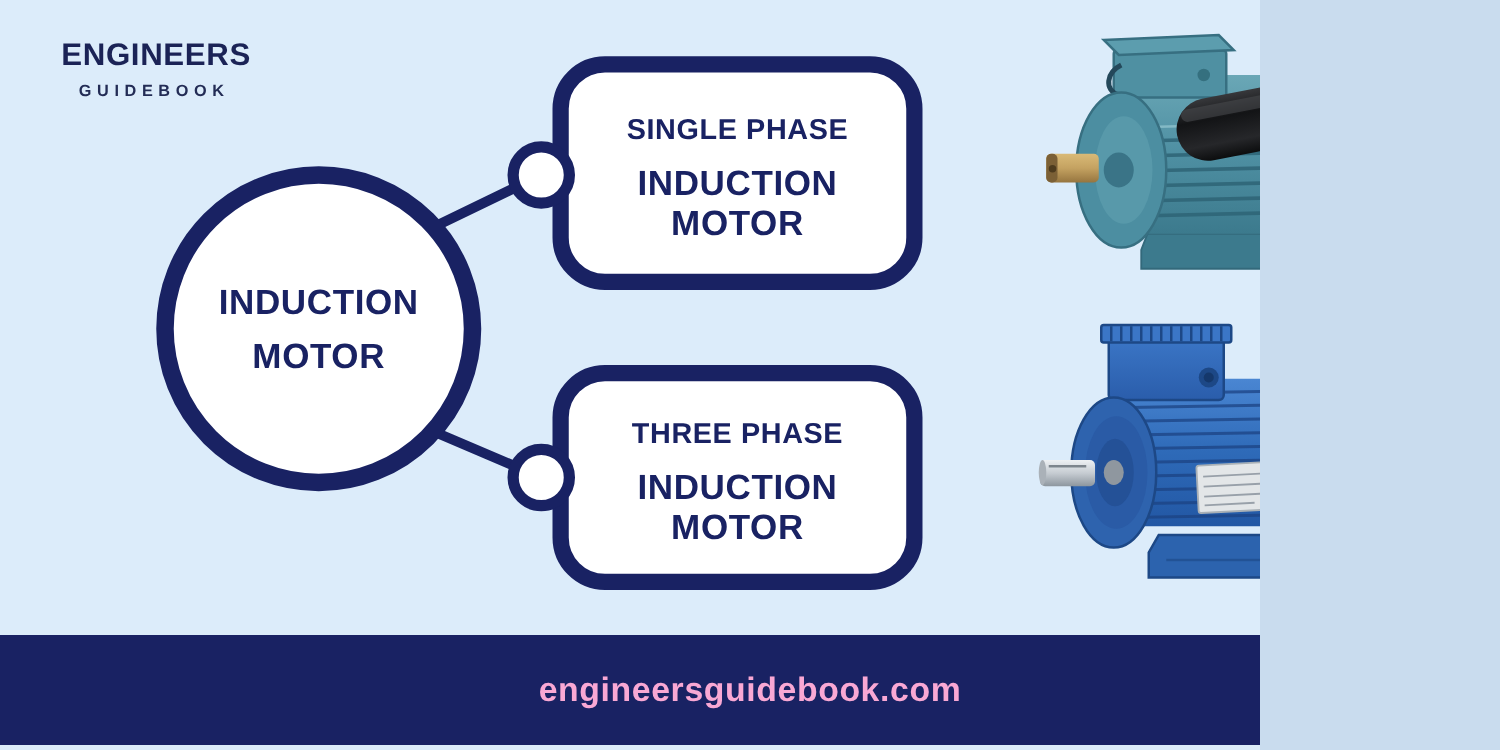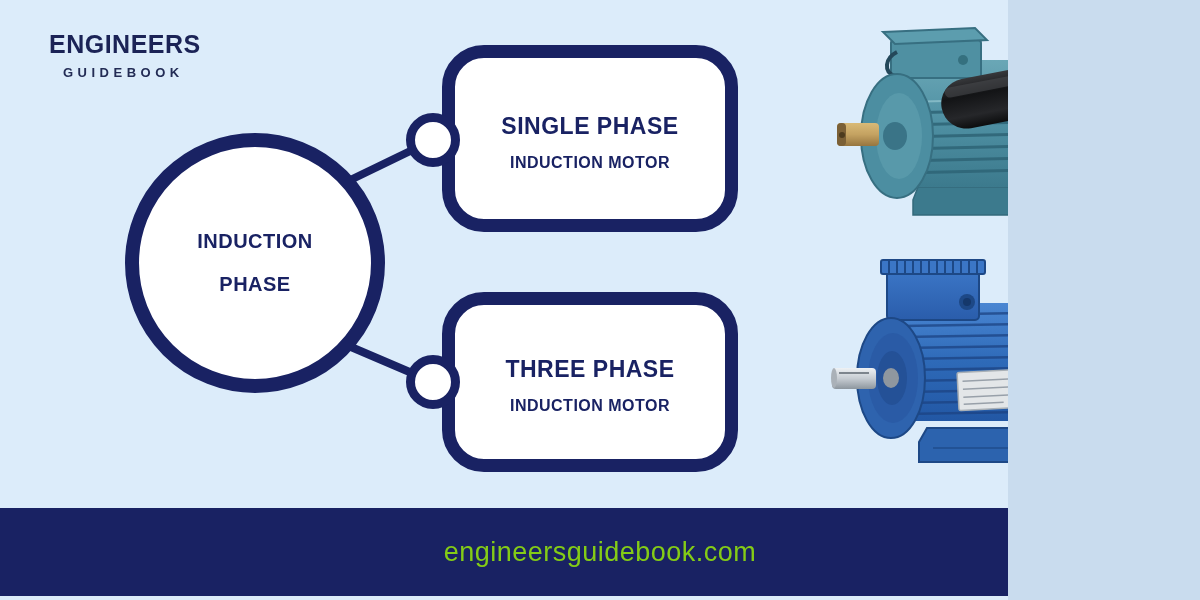--- a/index.html
+++ b/index.html
@@ -32,21 +32,21 @@
   .root-node {
     position: absolute; left: 125px; top: 133px;
     width: 260px; height: 260px;
     background: #ffffff;
     border: 14px solid #192263;
     border-radius: 50%;
     display: flex; flex-direction: column; align-items: center; justify-content: center;
     text-align: center;
   }
   .root-line {
-    font-size: 20px; font-weight: 700; letter-spacing: 0.5px;
+    font-size: 28px; font-weight: 700; letter-spacing: 0.5px;
     line-height: 43px; color: #192263;
   }
 
   
   .branch-dot {
     position: absolute;
     width: 54px; height: 54px;
     background: #ffffff;
     border: 9px solid #192263;
     border-radius: 50%;
@@ -63,58 +63,58 @@
     display: flex; flex-direction: column; align-items: center; justify-content: center;
     text-align: center;
   }
   .box-1 { top: 45px; height: 187px; }
   .box-2 { top: 292px; height: 180px; }
   .branch-title {
     font-size: 23px; font-weight: 700; letter-spacing: 0.5px;
     color: #192263; line-height: 40px;
   }
   .branch-subtitle {
-    font-size: 16px; font-weight: 700; letter-spacing: 0.5px;
+    font-size: 28px; font-weight: 700; letter-spacing: 0.5px;
     color: #192263; margin-top: 8px;
   }
 
   
   .motor { position: absolute; width: 300px; height: 220px; }
   .motor-1 { left: 815px; top: 10px; }
   .motor-2 { left: 815px; top: 252px; }
 
   
   .footer {
     position: absolute; left: 0; top: 508px;
     width: 1200px; height: 88px;
     background: #192263;
     display: flex; align-items: center; justify-content: center;
   }
   .footer-text {
-    color: #84cc16; font-size: 27px; font-weight: 400; letter-spacing: 0.5px;
+    color: #f9a8d4; font-size: 27px; font-weight: 700; letter-spacing: 0.5px;
   }
 </style>
 </head>
 <body>
 
 <div class="canvas">
 
   <div class="brand">
     <div class="brand-name">ENGINEERS</div>
     <div class="brand-tagline">GUIDEBOOK</div>
   </div>
 
   <svg class="connectors" viewBox="0 0 1200 600" aria-hidden="true">
     <line x1="340" y1="185" x2="433" y2="140" stroke="#192263" stroke-width="8" stroke-linecap="round"></line>
     <line x1="344" y1="344" x2="433" y2="382" stroke="#192263" stroke-width="8" stroke-linecap="round"></line>
   </svg>
 
   <div class="root-node">
     <div class="root-line">INDUCTION</div>
-    <div class="root-line">PHASE</div>
+    <div class="root-line">MOTOR</div>
   </div>
 
   <div class="branch-box box-1">
     <div class="branch-title">SINGLE PHASE</div>
     <div class="branch-subtitle">INDUCTION MOTOR</div>
   </div>
   <div class="branch-box box-2">
     <div class="branch-title">THREE PHASE</div>
     <div class="branch-subtitle">INDUCTION MOTOR</div>
   </div>

